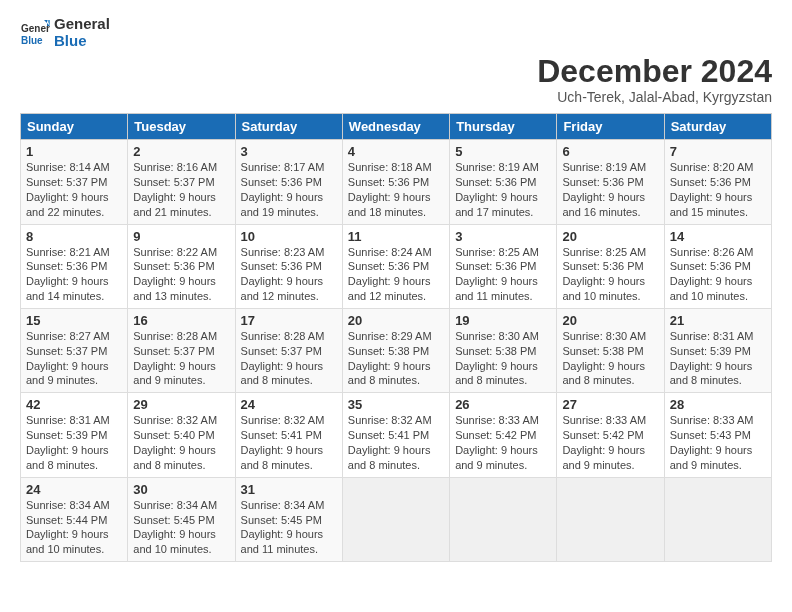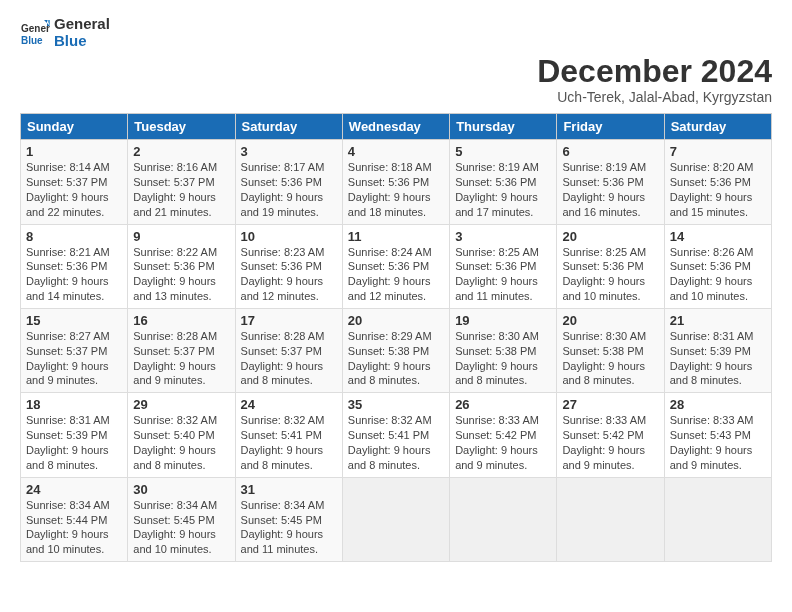--- a/index.html
+++ b/index.html
@@ -221,21 +221,21 @@
             <span class="day-num">20</span>
             <div class="day-detail">Sunrise: 8:30 AM<br>Sunset: 5:38 PM<br>Daylight: 9 hours and 8 minutes.</div>
           </td>
           <td>
             <span class="day-num">21</span>
             <div class="day-detail">Sunrise: 8:31 AM<br>Sunset: 5:39 PM<br>Daylight: 9 hours and 8 minutes.</div>
           </td>
         </tr>
         <tr>
           <td>
-            <span class="day-num">18</span>
+            <span class="day-num">42</span>
             <div class="day-detail">Sunrise: 8:31 AM<br>Sunset: 5:39 PM<br>Daylight: 9 hours and 8 minutes.</div>
           </td>
           <td>
             <span class="day-num">29</span>
             <div class="day-detail">Sunrise: 8:32 AM<br>Sunset: 5:40 PM<br>Daylight: 9 hours and 8 minutes.</div>
           </td>
           <td>
             <span class="day-num">24</span>
             <div class="day-detail">Sunrise: 8:32 AM<br>Sunset: 5:41 PM<br>Daylight: 9 hours and 8 minutes.</div>
           </td>

